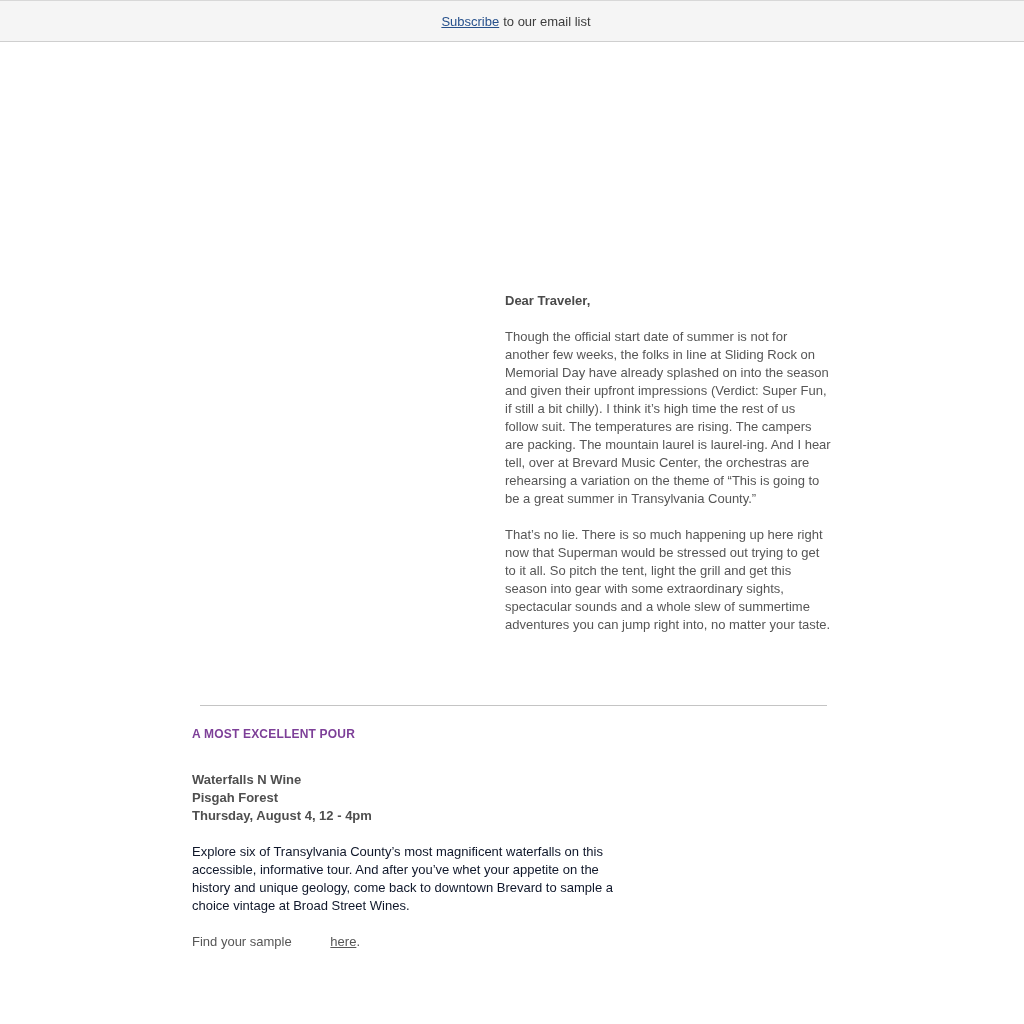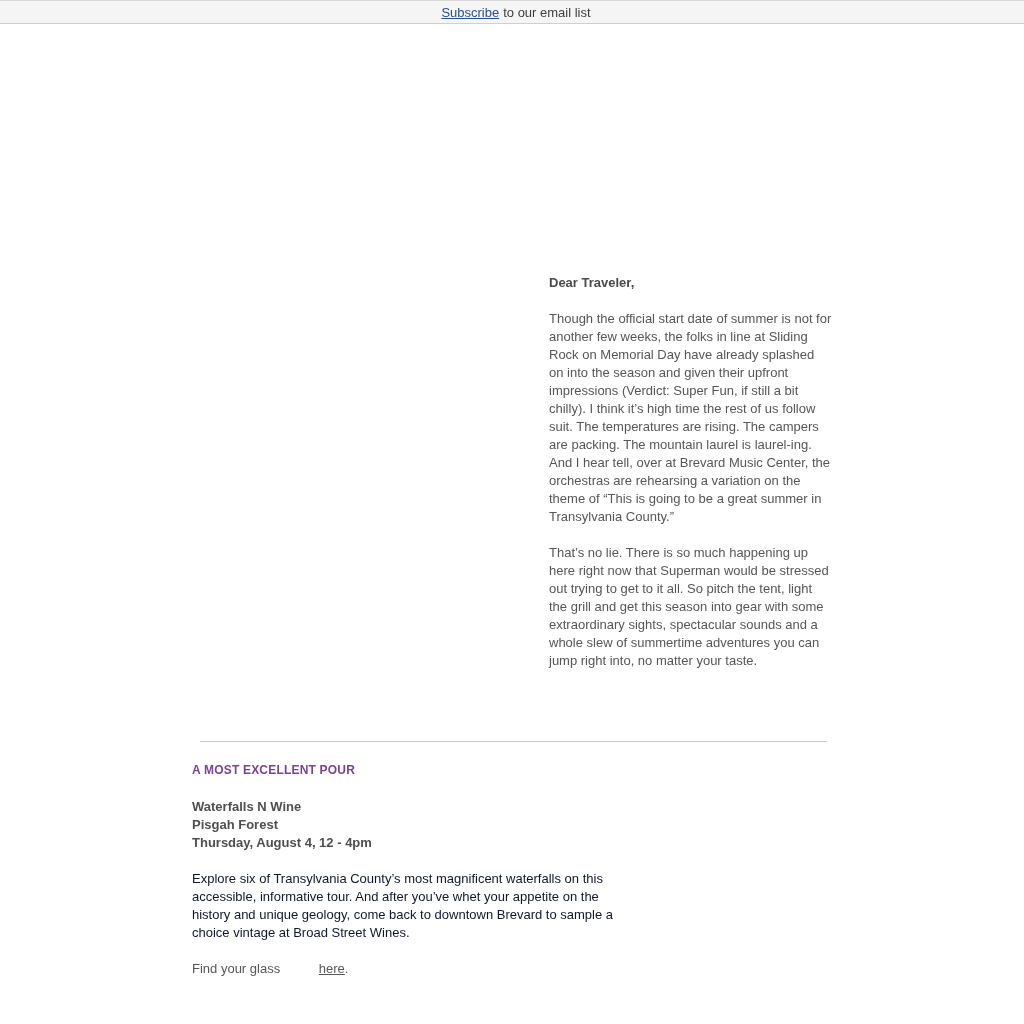--- a/index.html
+++ b/index.html
@@ -7,21 +7,21 @@
     width: 1024px;
     background: #ffffff;
     font-family: "Liberation Sans", "DejaVu Sans", sans-serif;
     color: #555555;
   }
   .page { width: 1024px; min-height: 1024px; background: #ffffff; }
 
   
   .topbar {
     width: 100%;
-    height: 24px;
+    height: 42px;
     background: #f5f5f5;
     border-top: 1px solid #d8d8d8;
     border-bottom: 1px solid #cfcfcf;
     display: flex;
     align-items: center;
     justify-content: center;
     font-size: 13px;
     color: #3d3d3d;
     padding-left: 8px;
   }
@@ -46,41 +46,41 @@
   .left-spacer {
     width: 313px;
     flex: 0 0 313px;
   }
   .letter-col {
     flex: 1 1 auto;
     font-size: 13px;
     line-height: 18px;
     color: #565656;
   }
-  .letter-col p { margin-bottom: 18px; margin-left: 44px; }
+  .letter-col p { margin-bottom: 18px; }
   .salutation { font-weight: bold; color: #4a4a4a; }
   .signature { font-style: italic; }
 
   .divider {
     border: none;
     border-top: 1px solid #c4c4c4;
     margin: 53px 0 0 8px;
     width: 627px;
   }
 
   .section-title {
     margin-top: 21px;
     font-size: 12px;
     font-weight: bold;
     letter-spacing: 0.2px;
     color: #7d3f98;
   }
 
   .event-block {
-    margin-top: 21px;
+    margin-top: 30px;
     font-size: 13px;
     font-weight: bold;
     line-height: 18px;
     color: #4f4f4f;
   }
 
   .event-desc {
     margin-top: 18px;
     width: 424px;
     font-size: 13px;
@@ -128,18 +128,18 @@
 
     <div class="event-block">
       <div>Waterfalls N Wine</div>
       <div>Pisgah Forest</div>
       <div>Thursday, August 4, 12 - 4pm</div>
     </div>
 
     <p class="event-desc">Explore six of Transylvania County’s most magnificent waterfalls on this accessible, informative tour. And after you’ve whet your appetite on the history and unique geology, come back to downtown Brevard to sample a choice vintage at Broad Street Wines.</p>
 
     <p class="cta-line">
-      <span>Find your glass</span>
+      <span>Find your sample</span>
       <a href="#">here</a><span>.</span>
     </p>
 
   </div>
 </div>
 
 </body></html>

